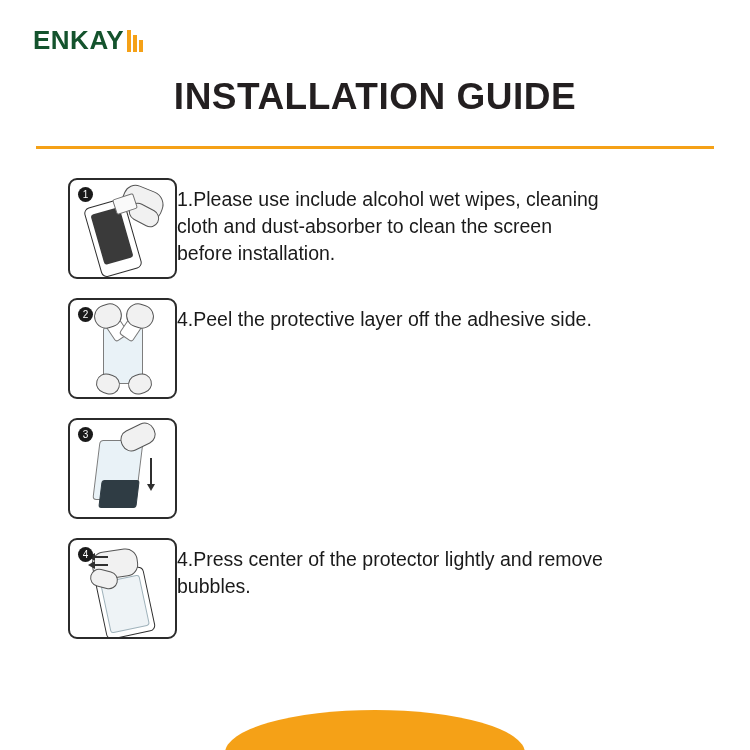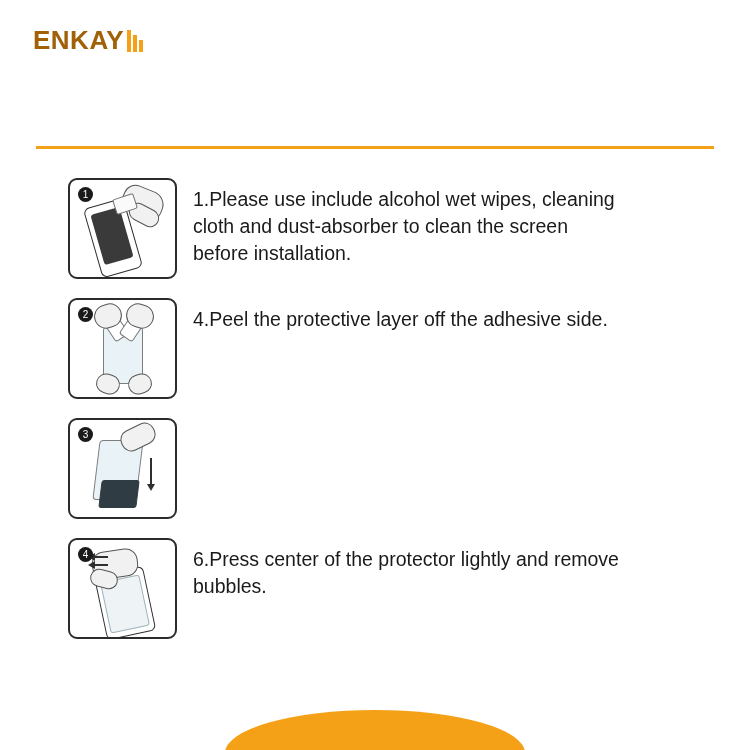--- a/index.html
+++ b/index.html
@@ -26,21 +26,21 @@
     left: 33px;
     top: 27px;
     display: flex;
     align-items: center;
   }
   .brand-text {
     font-family: "Liberation Sans", sans-serif;
     font-size: 26px;
     font-weight: bold;
     letter-spacing: 0.5px;
-    color: #a16207;
+    color: #14532d;
     line-height: 1;
   }
   .brand-mark {
     position: relative;
     width: 20px;
     height: 24px;
     margin-left: 1px;
   }
   .brand-mark .bar {
     position: absolute;
@@ -104,21 +104,21 @@
     background: #1a1a1a;
     color: #ffffff;
     font-size: 10px;
     line-height: 15px;
     text-align: center;
     font-family: "Liberation Sans", sans-serif;
     z-index: 5;
   }
   .art { position: absolute; inset: 0; }
   .step-text {
-    margin-left: 16px;
+    margin-left: 0;
     margin-top: 8px;
     width: 500px;
     font-size: 19.5px;
     line-height: 27px;
     color: #1a1a1a;
     white-space: pre-line;
   }
 
   
   .shape { position: absolute; }
@@ -167,20 +167,21 @@
 
   <div class="brand">
     <span class="brand-text">ENKAY</span>
     <span class="brand-mark">
       <span class="bar b1"></span>
       <span class="bar b2"></span>
       <span class="bar b3"></span>
     </span>
   </div>
 
+  <div class="title">INSTALLATION GUIDE</div>
   <div class="rule"></div>
 
   <div class="steps">
 
     <div class="step">
       <div class="thumb">
         <span class="badge">1</span>
         <span class="art">
           <span class="shape phone" style="left:22px; top:22px; width:40px; height:70px; transform:rotate(-16deg);"></span>
           <span class="shape phone-screen" style="left:27px; top:30px; width:30px; height:52px; transform:rotate(-16deg);"></span>
@@ -230,20 +231,20 @@
           <span class="shape phone" style="left:30px; top:30px; width:48px; height:64px; transform:rotate(-12deg);"></span>
           <span class="shape" style="left:35px; top:38px; width:38px; height:50px; background:#eef3f6; border:1.2px solid #9fb2bb; transform:rotate(-12deg); border-radius:3px;"></span>
           <span class="shape hand" style="left:22px; top:10px; width:44px; height:26px; border-radius:12px; transform:rotate(-8deg);"></span>
           <span class="shape hand" style="left:20px; top:30px; width:26px; height:16px; border-radius:9px; transform:rotate(14deg);"></span>
           <span class="shape arrow-line" style="left:24px; top:16px; width:14px; height:1.6px;"></span>
           <span class="shape arrow-head" style="left:18px; top:13px; border-top:4px solid transparent; border-bottom:4px solid transparent; border-right:7px solid #2f2f2f; border-left:none;"></span>
           <span class="shape arrow-line" style="left:24px; top:24px; width:14px; height:1.6px;"></span>
           <span class="shape arrow-head" style="left:18px; top:21px; border-top:4px solid transparent; border-bottom:4px solid transparent; border-right:7px solid #2f2f2f; border-left:none;"></span>
         </span>
       </div>
-      <div class="step-text">6.Press center of the protector lightly and remove
+      <div class="step-text">4.Press center of the protector lightly and remove
     bubbles.</div>
     </div>
 
   </div>
 
   <div class="footer-swoosh"></div>
 </div>
 
 </body></html>

